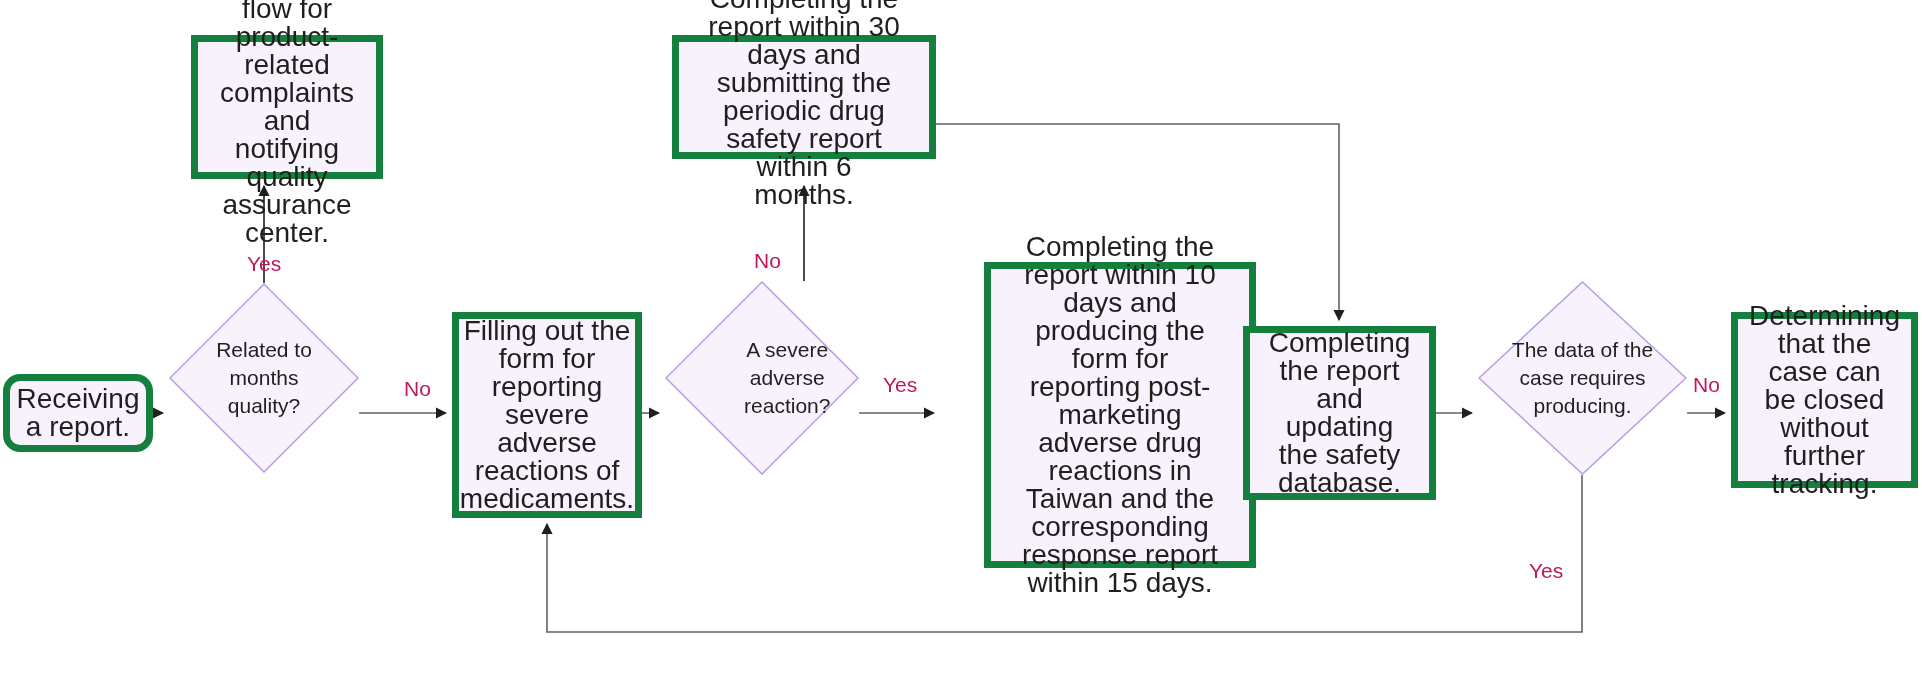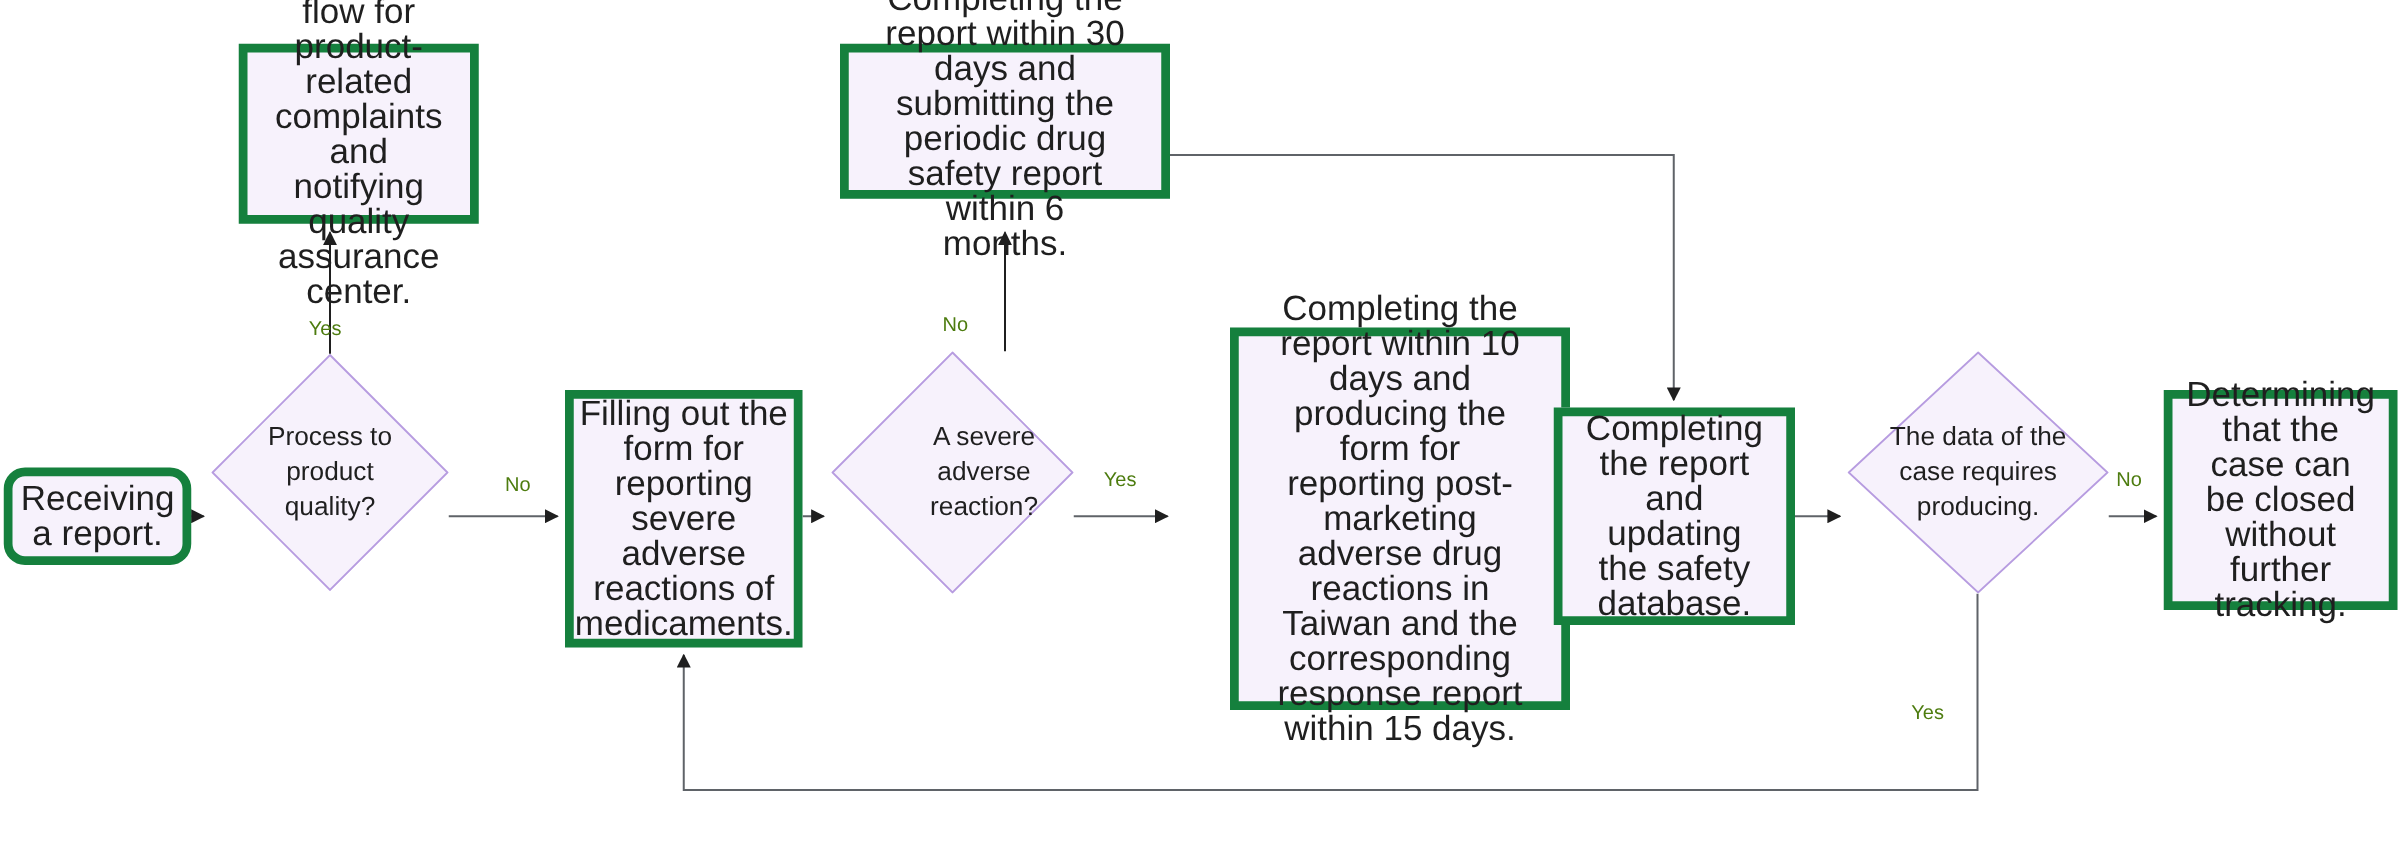--- a/index.html
+++ b/index.html
@@ -57,23 +57,23 @@
     height: 100%;
   }
   .decision .dlabel {
     position: relative;
     z-index: 2;
     width: 74%;
     text-align: center;
   }
   .edge-label {
     position: absolute;
-    font-size: 16px;
+    font-size: 21px;
     line-height: 24px;
-    color: #4d7c0f;
+    color: #be185d;
     white-space: nowrap;
   }
 </style>
 </head>
 <body>
 
 <div id="canvas">
 
   <svg id="edge-layer" width="1922" height="675" viewBox="0 0 1922 675">
     <defs>
@@ -126,21 +126,21 @@
       <path d="M 1582 475 L 1582 632 L 547 632 L 547 524" stroke="#5f6368" stroke-width="1.6" fill="none" marker-end="url(#arrow)"></path>
     </g>
   </svg>
 
   <div class="node proc" style="left:3px; top:374px; width:150px; height:78px;border-radius:17px;">Receiving a report.</div>
 
   <div class="node decision" style="left:169px; top:283px; width:190px; height:190px;">
     <svg class="dshape" viewBox="0 0 190 190" preserveAspectRatio="none">
       <polygon points="95,1 189,95 95,189 1,95" fill="#f7f2fc" stroke="#b79ce0" stroke-width="1.5"></polygon>
     </svg>
-    <span class="dlabel">Process to product quality?</span>
+    <span class="dlabel">Related to months quality?</span>
   </div>
 
   <div class="node proc" style="left:191px; top:35px; width:192px; height:144px;">Process flow for product-related complaints and notifying quality assurance center.</div>
 
   <div class="node proc" style="left:452px; top:312px; width:190px; height:206px;">Filling out the form for reporting severe adverse reactions of medicaments.</div>
 
   <div class="node decision" style="left:665px; top:281px; width:194px; height:194px;justify-content:flex-end;">
     <svg class="dshape" viewBox="0 0 194 194" preserveAspectRatio="none">
       <polygon points="97,1 193,97 97,193 1,97" fill="#f7f2fc" stroke="#b79ce0" stroke-width="1.5"></polygon>
     </svg>

